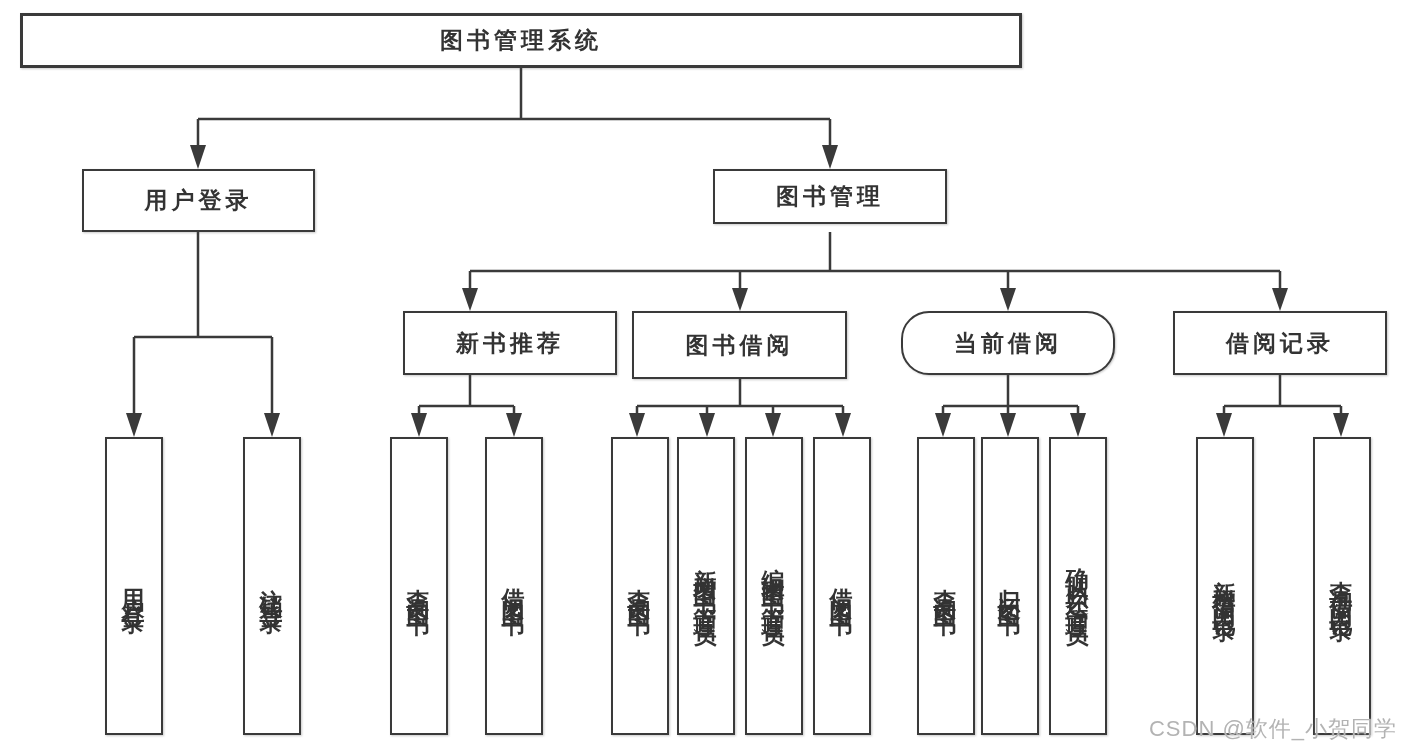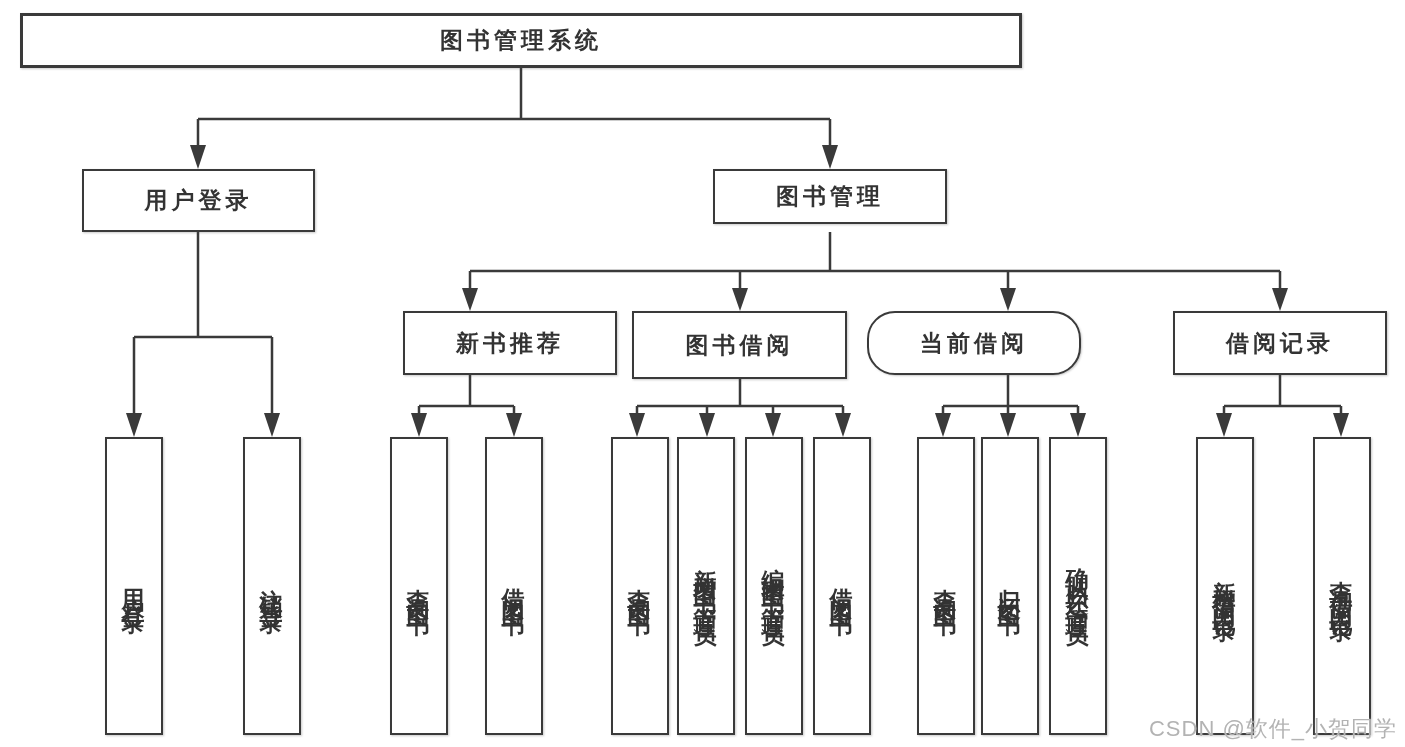--- a/index.html
+++ b/index.html
@@ -104,21 +104,21 @@
     </g>
   </svg>
 
   <div class="node root-box" style="left:20px; top:13px; width:1002px; height:55px;">图书管理系统</div>
 
   <div class="node" style="left:82px; top:169px; width:233px; height:63px;">用户登录</div>
   <div class="node" style="left:713px; top:169px; width:234px; height:55px;">图书管理</div>
 
   <div class="node" style="left:363px; top:311px; width:214px; height:64px;margin-left:40px;">新书推荐</div>
   <div class="node" style="left:632px; top:311px; width:215px; height:68px;">图书借阅</div>
-  <div class="node" style="left:867px; top:311px; width:214px; height:64px;border-radius:28px;">当前借阅</div>
+  <div class="node" style="left:901px; top:311px; width:214px; height:64px;border-radius:28px;">当前借阅</div>
   <div class="node" style="left:1173px; top:311px; width:214px; height:64px;">借阅记录</div>
 
   <div class="node v-node" style="left:105px; top:437px; width:58px; height:298px;">用户登录</div>
   <div class="node v-node" style="left:243px; top:437px; width:58px; height:298px;">注销登录</div>
 
   <div class="node v-node" style="left:390px; top:437px; width:58px; height:298px;">查询图书</div>
   <div class="node v-node" style="left:485px; top:437px; width:58px; height:298px;">借阅图书</div>
 
   <div class="node v-node" style="left:611px; top:437px; width:58px; height:298px;">查询图书</div>
   <div class="node v-node" style="left:677px; top:437px; width:58px; height:298px;">新增图书（管理员）</div>

